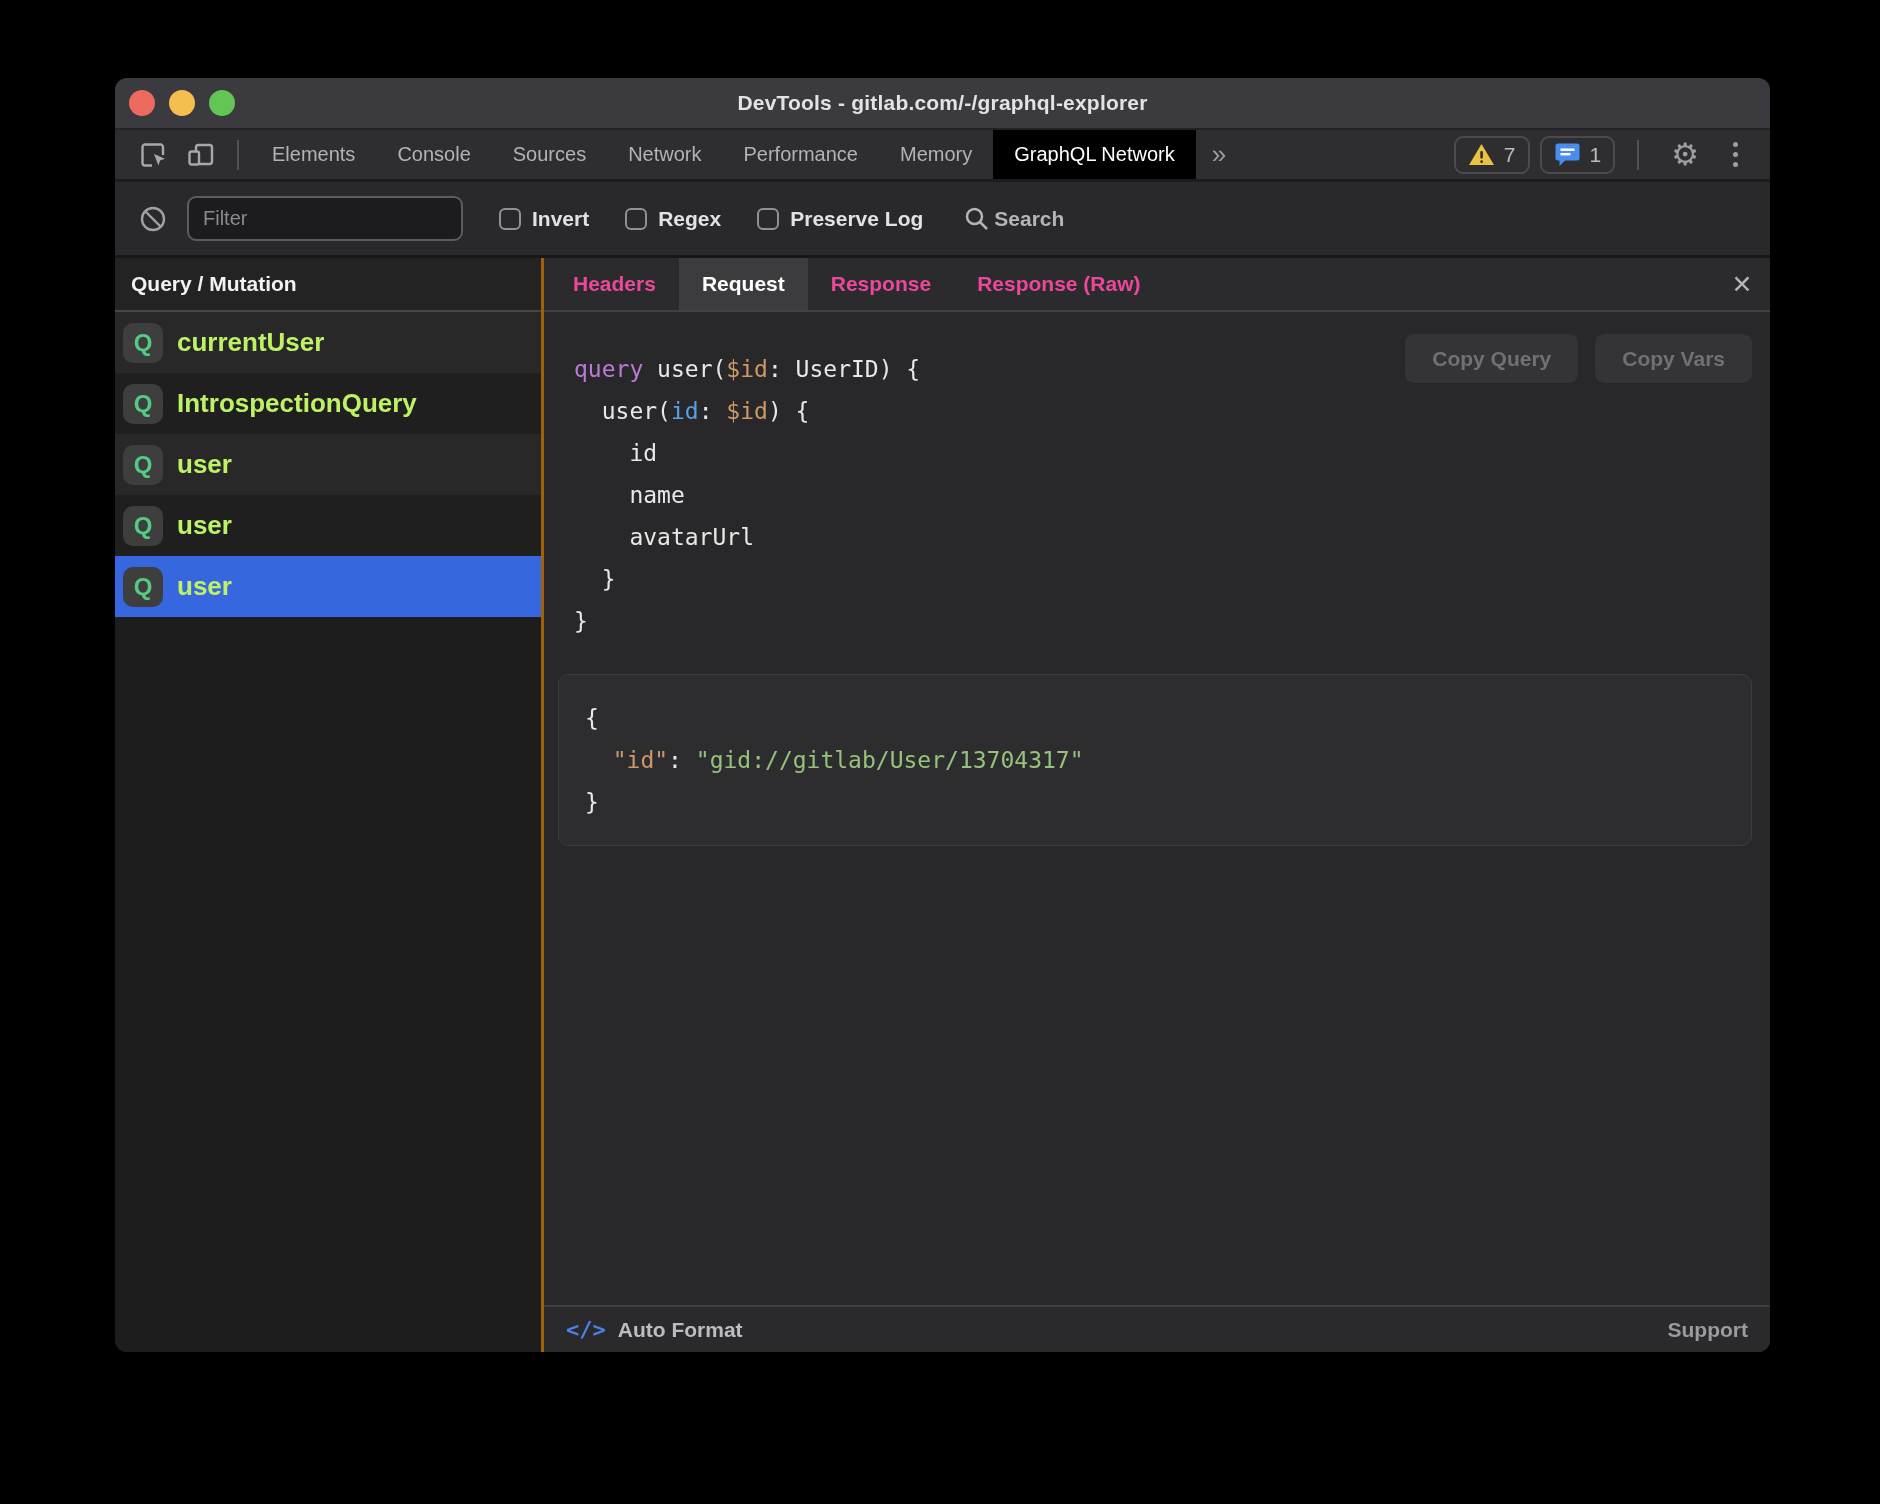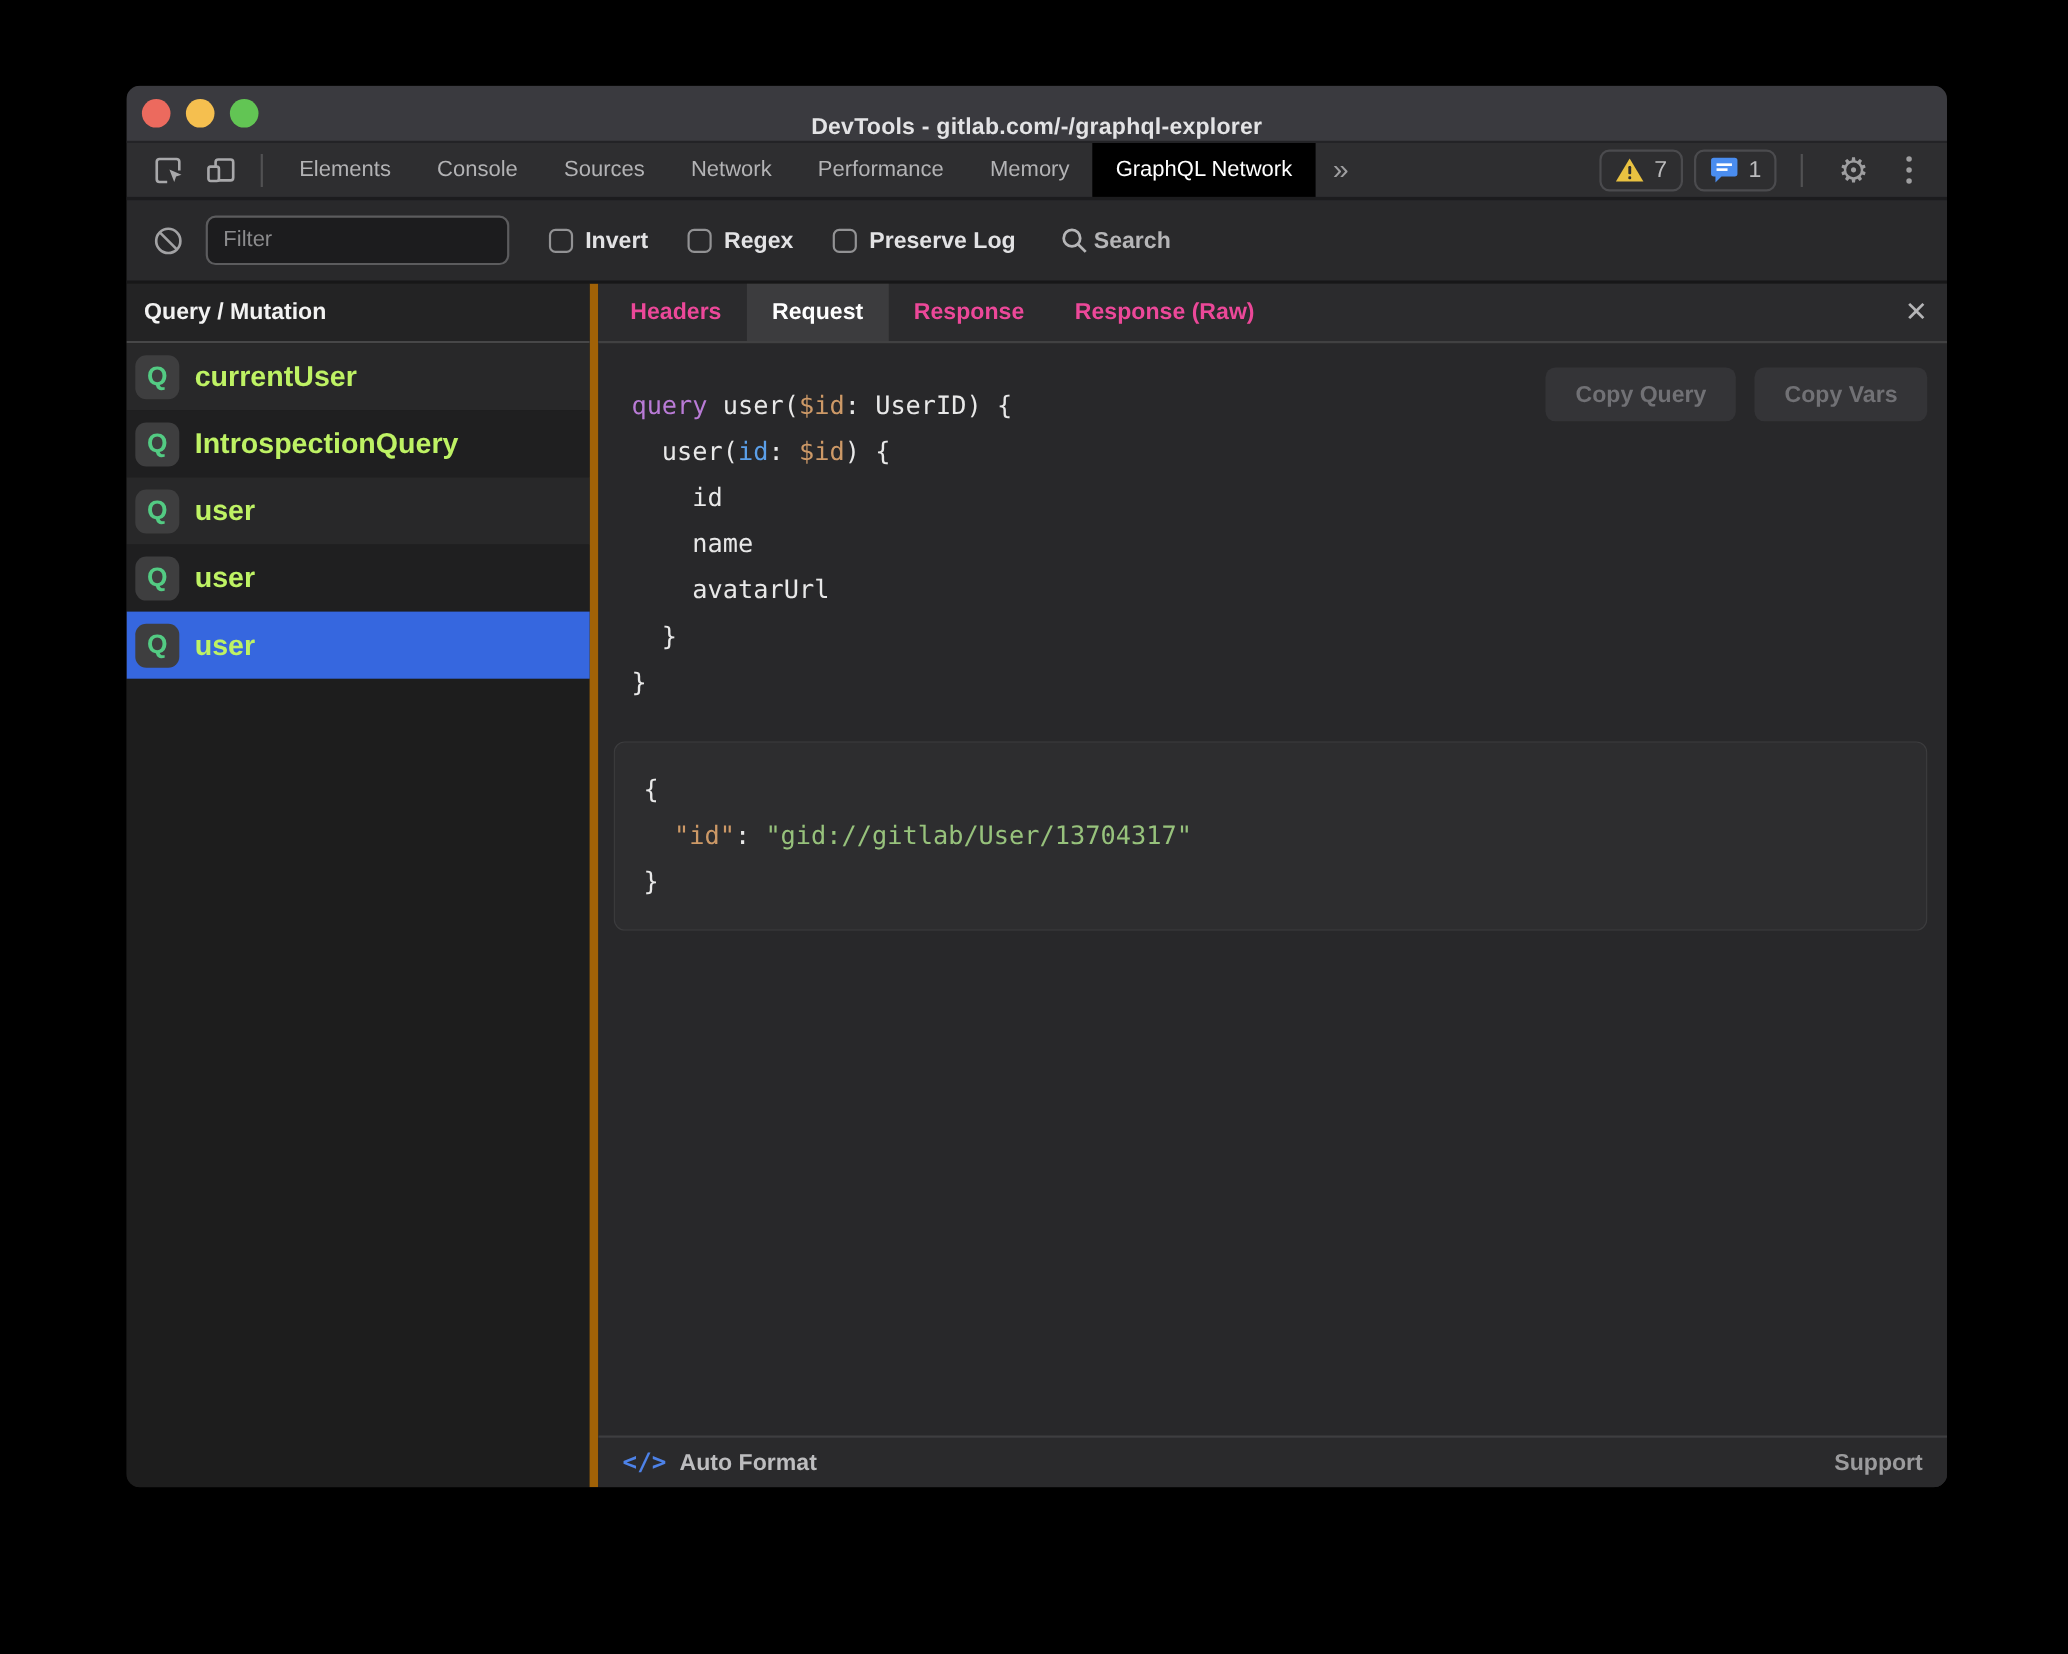--- a/index.html
+++ b/index.html
@@ -13,21 +13,21 @@
 
   .window {
     position:absolute; left:115px; top:78px; width:1655px; height:1274px;
     background:#1d1d1d; border-radius:12px; overflow:hidden;
     display:flex; flex-direction:column;
   }
 
   
   .titlebar {
     height:52px; flex:0 0 52px; background:#3a3a3f;
-    display:flex; align-items:flex-end; justify-content:center;
+    display:flex; align-items:center; justify-content:center;
     position:relative; border-bottom:2px solid #232326;
   }
   .traffic-lights { position:absolute; left:14px; top:0; height:100%; display:flex; align-items:center; gap:14px; }
   .tl { width:26px; height:26px; border-radius:50%; }
   .tl.close { background:var(--c-traffic_close,#ec6a5e); }
   .tl.min   { background:var(--c-traffic_minimize,#f5bf4f); }
   .tl.zoom  { background:var(--c-traffic_zoom,#62c554); }
   .window-title { color:#e3e3e5; font-size:21px; font-weight:700; letter-spacing:.2px; }
 
   
@@ -71,21 +71,21 @@
   .filter-input::placeholder { color:#8b8b8d; }
   .check-group { display:flex; align-items:center; gap:11px; margin-left:36px; cursor:pointer; }
   .checkbox { width:22px; height:22px; border:2.5px solid #929294; border-radius:6px; background:transparent; }
   .check-label { color:#e2e2e4; font-size:21px; font-weight:700; white-space:nowrap; }
   .search-group { display:flex; align-items:center; gap:4px; margin-left:40px; cursor:pointer; }
   .search-label { color:#b5b5b7; font-size:21px; font-weight:700; }
 
   
   .content { flex:1; display:flex; min-height:0; }
 
-  .sidebar { width:429px; flex:0 0 429px; background:#1d1d1d; border-right:8px solid #a16207; display:flex; flex-direction:column; }
+  .sidebar { width:429px; flex:0 0 429px; background:#1d1d1d; border-right:3px solid #a16207; display:flex; flex-direction:column; }
   .sidebar-header {
     height:54px; flex:0 0 54px; display:flex; align-items:center; padding-left:16px;
     color:#f2f2f2; font-size:21px; font-weight:700; background:#232324;
     border-bottom:2px solid #474748;
   }
   .sidebar-list { display:flex; flex-direction:column; }
   .sidebar-item { height:61px; display:flex; align-items:center; gap:14px; padding-left:8px; cursor:pointer; }
   .sidebar-item:nth-child(odd)  { background:#282829; }
   .sidebar-item:nth-child(even) { background:#1f1f20; }
   .sidebar-item.selected { background:var(--accent,#3667df); }

